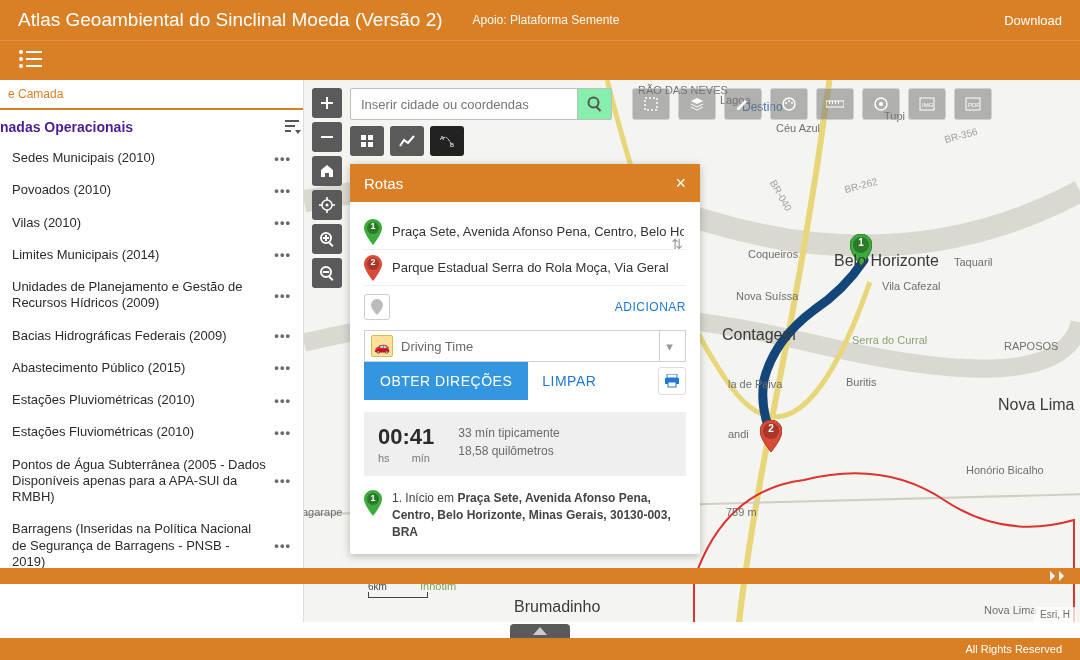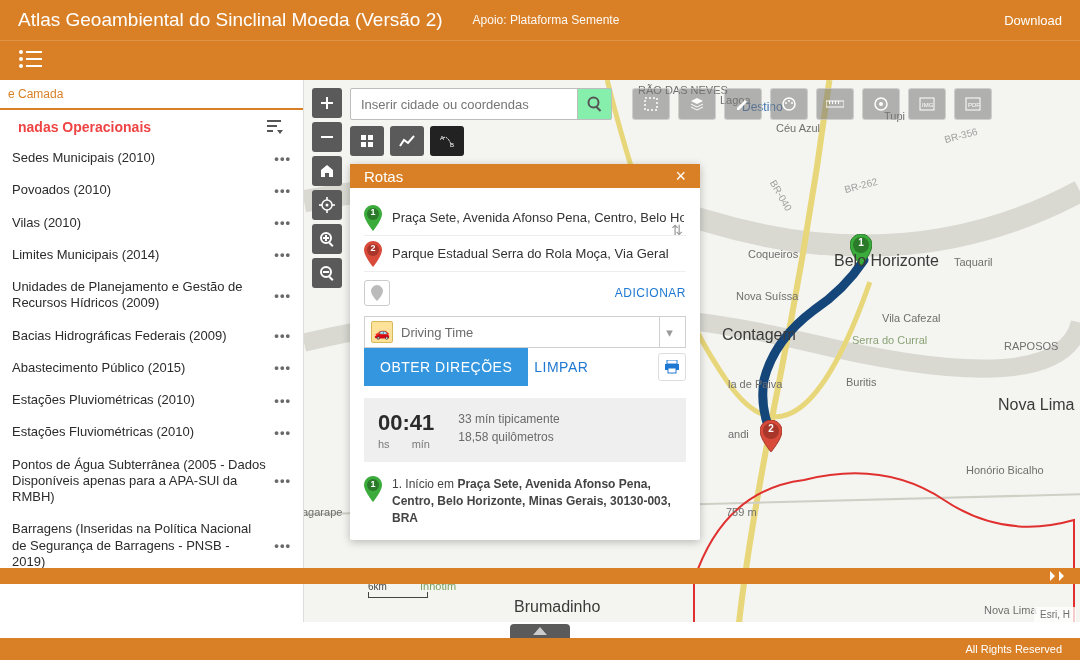--- a/index.html
+++ b/index.html
@@ -6,21 +6,21 @@
 html,body{width:1080px;height:660px;overflow:hidden;background:#fff}
 .header{height:40px;background:#d98026;color:#fff;display:flex;align-items:center;padding:0 18px;font-weight:300}
 .header .title{font-size:19px}
 .header .subtitle{font-size:12px;margin-left:30px;opacity:.95}
 .header .download{margin-left:auto;font-size:13px}
 .menubar{height:40px;background:#d98026;display:flex;align-items:center;padding:0 18px;border-top:1px solid rgba(255,255,255,.15)}
 .menubar svg{fill:#fff}
 .body{display:flex;height:542px;position:relative}
 .sidebar{width:304px;background:#fff;border-right:1px solid #ddd;display:flex;flex-direction:column;overflow:hidden}
 .tabhdr{height:30px;display:flex;align-items:center;padding:0 8px;font-size:12px;color:#d98026;border-bottom:2px solid #d98026}
-.section-hdr{display:flex;align-items:center;justify-content:space-between;padding:8px 18px 6px;font-weight:700;font-size:14px;color:#ef4444}
+.section-hdr{display:flex;align-items:center;justify-content:space-between;padding:8px 0 6px;font-weight:700;font-size:14px;color:#4c1d95}
 .section-hdr .sort{width:20px;height:18px;display:flex;align-items:center;justify-content:center}
 .layer-list{flex:1;overflow:hidden}
 .layer{display:flex;align-items:center;justify-content:space-between;padding:8px 12px;font-size:13px;color:#2b2b2b;cursor:pointer}
 .layer .lbl{flex:1;padding-right:8px;line-height:1.25}
 .dots{color:#6b6b6b;font-weight:700;letter-spacing:1px}
 .collapse-bar{position:absolute;left:0;right:0;bottom:38px;height:16px;background:#d98026;display:flex;align-items:center;justify-content:flex-end;padding-right:16px}
 .collapse-bar svg{fill:#fff}
 .map{flex:1;position:relative;background:#f2f3ef;overflow:hidden}
 .map-fill{position:absolute;inset:0}
 .map-label{position:absolute;font-size:11px;color:#6f6f6f;white-space:nowrap}
@@ -34,37 +34,37 @@
 .search-row{position:absolute;left:46px;top:8px;display:flex;align-items:center;gap:6px}
 .search-box{display:flex;border:1px solid #bdbdbd;background:#86efac;border-radius:2px;overflow:hidden}
 .search-box input{border:0;outline:0;padding:0 10px;height:30px;width:226px;font-size:13px;color:#777}
 .search-box .go{width:34px;height:30px;border-left:1px solid #bdbdbd;display:flex;align-items:center;justify-content:center;cursor:pointer}
 .toolbar{display:flex;gap:8px;margin-left:14px}
 .toolbar .btn{width:38px;height:32px;background:rgba(120,120,120,.55);border:1px solid rgba(255,255,255,.4)}
 .row-btns{position:absolute;left:46px;top:46px;display:flex;gap:6px}
 .row-btns .btn{width:34px;height:30px;background:#5a5a5a}
 .row-btns .btn.active{background:#222}
 .panel{position:absolute;left:46px;top:84px;width:350px;background:#fff;box-shadow:0 2px 8px rgba(0,0,0,.25);border-radius:2px}
-.panel-hdr{background:#d98026;color:#fff;height:24px;display:flex;align-items:center;justify-content:space-between;padding:0 14px;font-size:15px}
+.panel-hdr{background:#d98026;color:#fff;height:38px;display:flex;align-items:center;justify-content:space-between;padding:0 14px;font-size:15px}
 .panel-hdr .x{font-size:18px;cursor:pointer;font-weight:300}
 .panel-body{padding:12px 14px 14px;font-size:13px;color:#333}
 .stop{display:flex;align-items:center;gap:8px;padding:4px 0;border-bottom:1px solid #eee}
 .pin{width:18px;height:26px;position:relative;flex-shrink:0}
 .pin svg{width:18px;height:26px}
 .pin .n{position:absolute;top:2px;left:0;width:18px;text-align:center;font-size:9px;color:#fff;font-weight:700}
 .stop input{border:0;outline:0;flex:1;font-size:13px;padding:6px 2px;color:#333}
 .swap{width:18px;text-align:center;color:#9a9a9a;cursor:pointer;font-size:14px}
 .add-row{display:flex;align-items:center;justify-content:space-between;margin:8px 0 10px}
 .sq{width:26px;height:26px;border:1px solid #ccc;border-radius:3px;display:flex;align-items:center;justify-content:center;color:#aaa;cursor:pointer}
 .link{color:#1f78d1;font-size:12px;letter-spacing:.5px;cursor:pointer}
 .mode{border:1px solid #d0d0d0;height:32px;display:flex;align-items:center;padding:0 6px;gap:8px;color:#6a6a6a;font-size:13px;position:relative}
 .mode .car{width:22px;height:22px;background:#ffe29a;border:1px solid #d6b95a;border-radius:2px;display:flex;align-items:center;justify-content:center;font-size:13px}
 .mode .dd{margin-left:auto;width:20px;height:100%;border-left:1px solid #d0d0d0;display:flex;align-items:center;justify-content:center;color:#999;cursor:pointer}
 .row-links{display:flex;justify-content:space-between;margin:12px 0 10px;font-size:12px}
-.go-row{display:flex;align-items:center;gap:6px}
+.go-row{display:flex;align-items:center;gap:14px}
 .go-btn{background:#3596e0;color:#fff;border:0;height:38px;padding:0 16px;font-size:14px;letter-spacing:.5px;cursor:pointer}
 .print{margin-left:auto;width:28px;height:28px;border:1px solid #ddd;border-radius:3px;display:flex;align-items:center;justify-content:center;cursor:pointer}
 .summary{background:#efefef;margin-top:12px;padding:12px 14px;display:flex;gap:24px;align-items:flex-start}
 .summary .time{font-size:22px;font-weight:700;color:#2b2b2b}
 .summary .units{font-size:11px;color:#7a7a7a;margin-top:2px;display:flex;gap:22px}
 .summary .meta{font-size:12px;color:#6a6a6a;line-height:1.5}
 .step{display:flex;gap:10px;margin-top:14px;font-size:12px;color:#444;line-height:1.4}
 .coords{position:absolute;left:0;bottom:0;height:22px;background:rgba(70,70,70,.85);color:#fff;font-size:11px;padding:0 10px;display:flex;align-items:center}
 .attrib{position:absolute;right:4px;bottom:0;font-size:10px;color:#6f6f6f;background:rgba(255,255,255,.75);padding:2px 6px}
 .scalebar{position:absolute;left:64px;bottom:24px;font-size:10px;color:#444}
@@ -190,21 +190,21 @@
         </svg><span class="n">2</span>
     </div>
 
     <span class="map-label" style="left:416px;top:14px">Lagoa</span>
     <span class="map-label" style="left:472px;top:42px">Céu Azul</span>
     <span class="map-label" style="left:580px;top:30px">Tupi</span>
     <span class="map-label" style="left:444px;top:168px">Coqueiros</span>
     <span class="map-label city" style="left:530px;top:172px">Belo Horizonte</span>
     <span class="map-label" style="left:650px;top:176px">Taquaril</span>
     <span class="map-label" style="left:432px;top:210px">Nova Suíssa</span>
-    <span class="map-label" style="left:578px;top:232px">Vila Cafezal</span>
+    <span class="map-label" style="left:578px;top:200px">Vila Cafezal</span>
     <span class="map-label city" style="left:418px;top:246px">Contagem</span>
     <span class="map-label" style="left:548px;top:254px;color:#8aa277">Serra do Curral</span>
     <span class="map-label" style="left:700px;top:260px">RAPOSOS</span>
     <span class="map-label" style="left:424px;top:298px">la de Paiva</span>
     <span class="map-label" style="left:542px;top:296px">Buritis</span>
     <span class="map-label city" style="left:694px;top:316px">Nova Lima</span>
     <span class="map-label" style="left:662px;top:384px">Honório Bicalho</span>
     <span class="map-label" style="left:-2px;top:426px">agarape</span>
     <span class="map-label" style="left:116px;top:500px;color:#7aa060">Inhotim</span>
     <span class="map-label city" style="left:210px;top:518px">Brumadinho</span>

